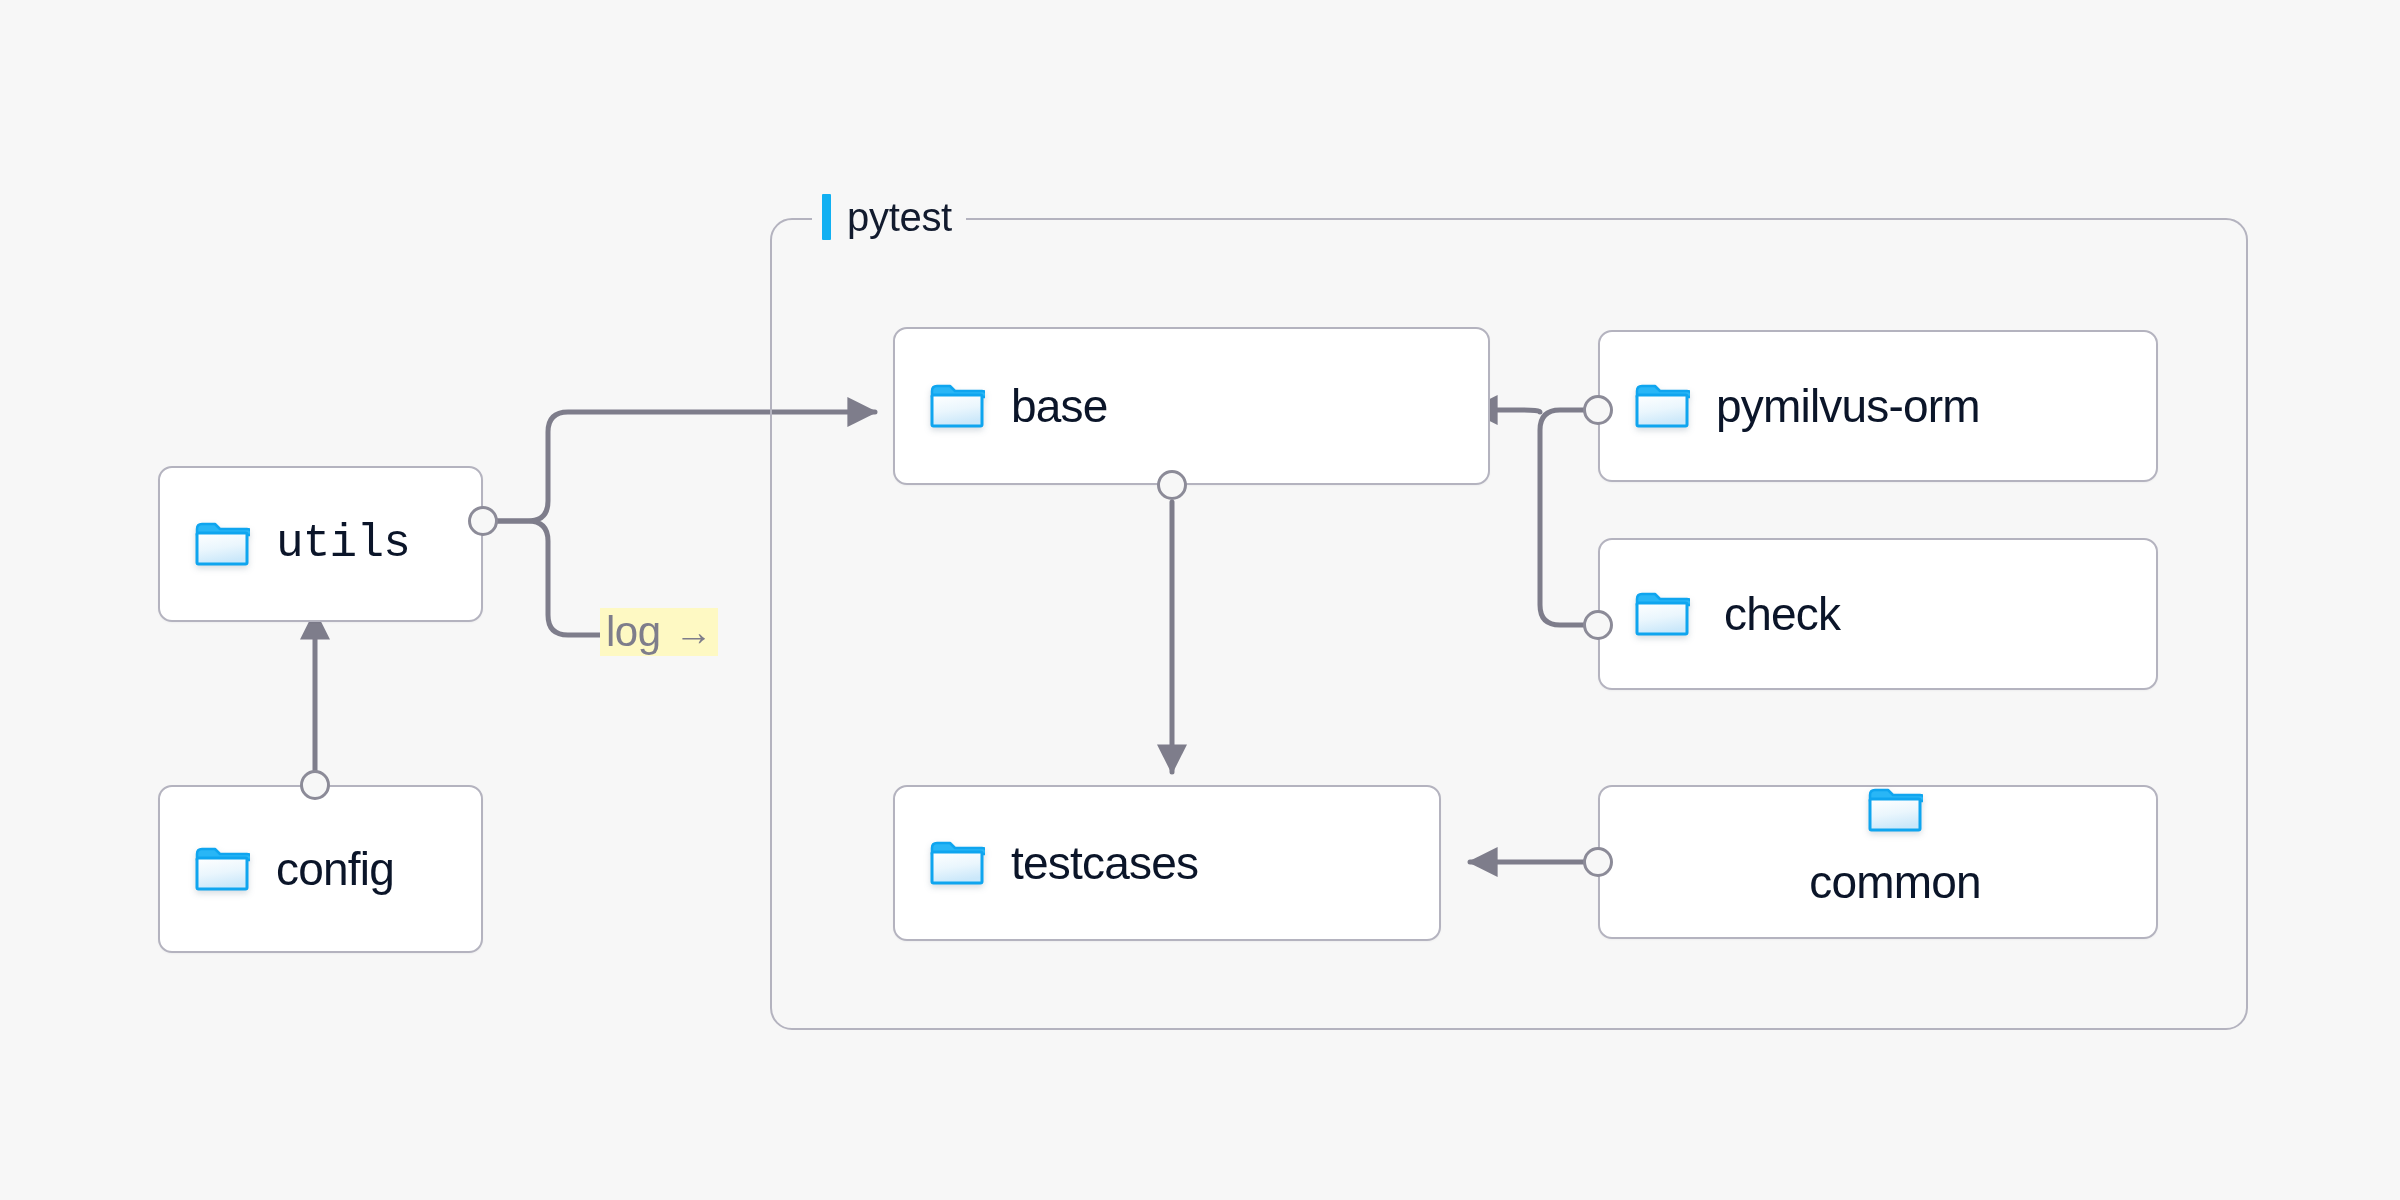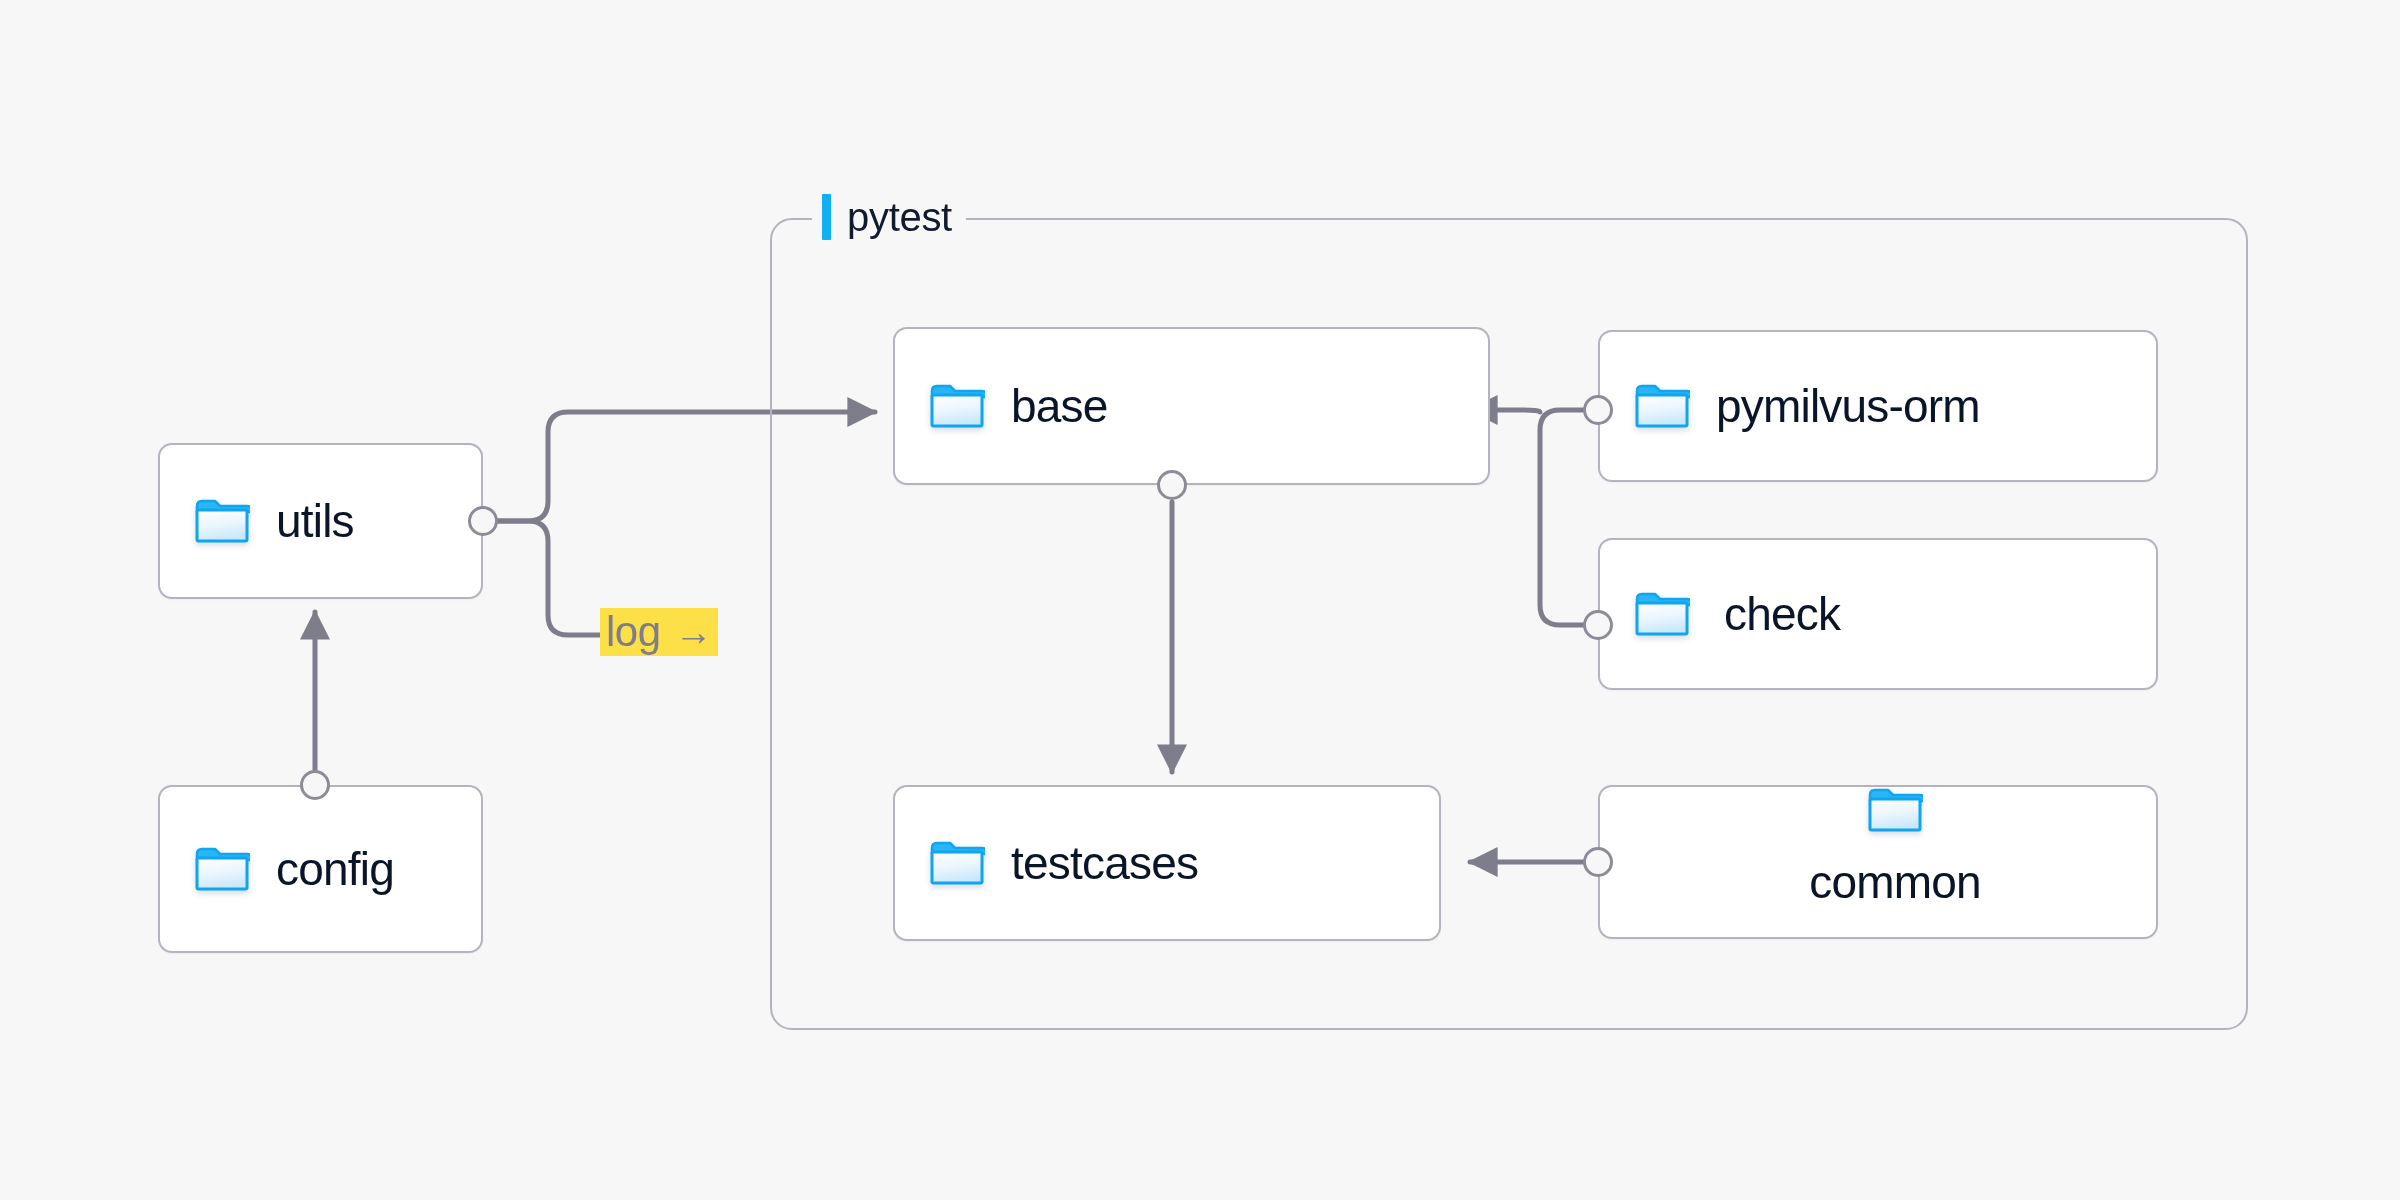--- a/index.html
+++ b/index.html
@@ -77,21 +77,21 @@
   
   .edge-label {
     position:absolute;
     display:flex;
     align-items:center;
     gap:14px;
     font-size:42px;
     color:#7e7d8b;
     letter-spacing:-0.5px;
     z-index:5;
-    background:#fde047;
+    background:#fef9c3;
     padding:0 6px;
   }
   .edge-arrow-glyph { font-size:38px; color:#7e7d8b; line-height:1; }
 </style>
 </head>
 <body>
 
 <svg id="canvas" viewBox="0 0 2400 1200">
   <defs>
     <marker id="arrowEnd" viewBox="0 0 10 10" refX="9.2" refY="5" markerWidth="6" markerHeight="6" orient="auto-start-reverse">
@@ -125,21 +125,21 @@
     <path d="M 1590 862 L 1470 862" marker-end="url(#arrowEnd)"></path>
   </g>
 </svg>
 
 <div class="group-box" style="left:770px; top:218px; width:1478px; height:812px;"></div>
 <div class="group-title" style="left:812px; top:190px;">
   <span class="group-bar"></span>
   <span class="group-label">pytest</span>
 </div>
 
-<div class="node" style="left:158px; top:443px; width:325px; height:156px;">
+<div class="node" style="left:158px; top:466px; width:325px; height:156px;font-family:Liberation Mono, monospace;">
   <svg class="folder-icon" viewBox="0 0 56 46">
     <path d="M3 8 q0-5 5-5 h13 l5 5 h27 q5 0 5 5 v1 H3 z" fill="#29b6f6" stroke="#0fa5ef" stroke-width="2.5" stroke-linejoin="round"></path>
     <rect x="3" y="12" width="50" height="31" rx="1.5" fill="url(#folderGrad)" stroke="#0fa5ef" stroke-width="3"></rect>
   </svg>
   <span class="node-label">utils</span>
 </div>
 <div class="port" style="left:468px; top:506px;"></div>
 
 <div class="node" style="left:158px; top:785px; width:325px; height:168px;">
   <svg class="folder-icon" viewBox="0 0 56 46">

